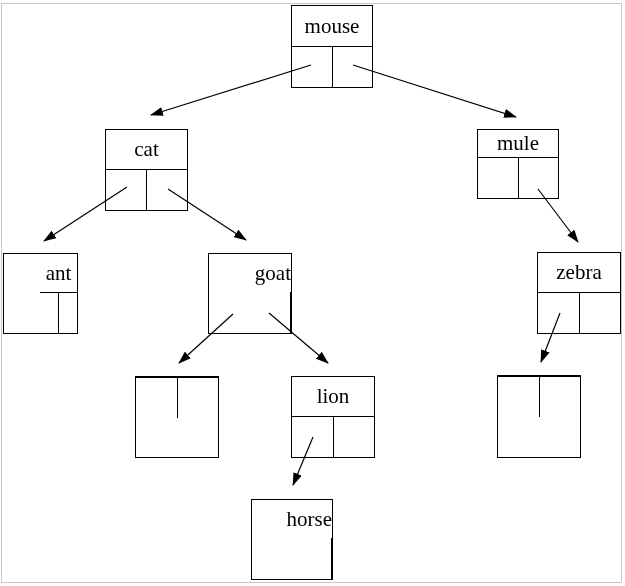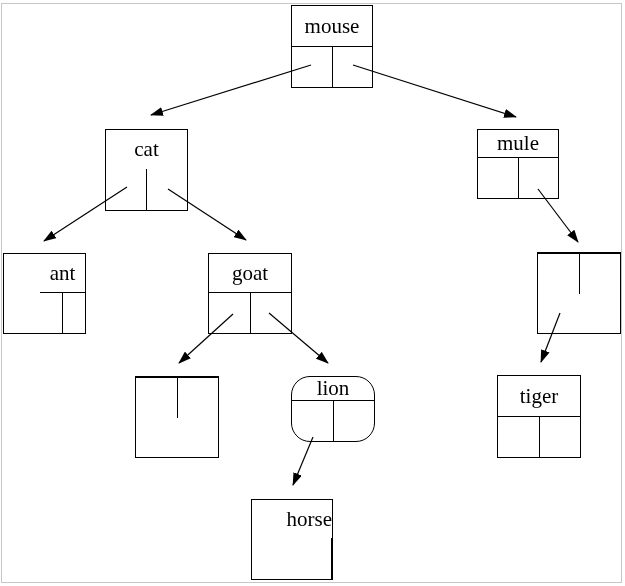--- a/index.html
+++ b/index.html
@@ -35,69 +35,69 @@
   <div class="frame"></div>
 
   <div id="nodes-layer">
       <div class="node" style="left: 291px; top: 5px; width: 82px; height: 83px;">
         <div class="node-label">mouse</div>
         <div class="node-cells">
           <div class="cell cl"></div>
           <div class="cell cr"></div>
         </div>
       </div>
-      <div class="node" style="left: 105px; top: 129px; width: 83px; height: 82px; align-items: center;">
+      <div class="node" style="left: 105px; top: 129px; width: 83px; height: 82px;">
         <div class="node-label">cat</div>
         <div class="node-cells">
           <div class="cell cl"></div>
           <div class="cell cr"></div>
         </div>
       </div>
       <div class="node" style="left: 477px; top: 129px; width: 82px; height: 70px;">
         <div class="node-label">mule</div>
         <div class="node-cells">
           <div class="cell cl"></div>
           <div class="cell cr"></div>
         </div>
       </div>
-      <div class="node" style="left: 3px; top: 253px; width: 83px; height: 81px; padding-left: 36px;">
+      <div class="node" style="left: 3px; top: 253px; width: 75px; height: 81px; padding-left: 36px;">
         <div class="node-label">ant</div>
         <div class="node-cells">
           <div class="cell cl"></div>
           <div class="cell cr"></div>
         </div>
       </div>
-      <div class="node" style="left: 208px; top: 253px; width: 84px; height: 81px;">
+      <div class="node" style="left: 208px; top: 253px; width: 84px; height: 81px; align-items: flex-end;">
         <div class="node-label">goat</div>
         <div class="node-cells">
           <div class="cell cl"></div>
           <div class="cell cr"></div>
         </div>
       </div>
       <div class="node" style="left: 537px; top: 252px; width: 84px; height: 82px;">
+        <div class="node-label">zebra</div>
         <div class="node-cells">
           <div class="cell cl"></div>
           <div class="cell cr"></div>
         </div>
       </div>
       <div class="node" style="left: 135px; top: 376px; width: 84px; height: 82px;">
         <div class="node-cells">
           <div class="cell cl"></div>
           <div class="cell cr"></div>
         </div>
       </div>
-      <div class="node" style="left: 291px; top: 376px; width: 84px; height: 66px; border-radius: 19px;">
+      <div class="node" style="left: 291px; top: 376px; width: 84px; height: 82px;">
         <div class="node-label">lion</div>
         <div class="node-cells">
           <div class="cell cl"></div>
           <div class="cell cr"></div>
         </div>
       </div>
       <div class="node" style="left: 497px; top: 375px; width: 84px; height: 83px;">
-        <div class="node-label">tiger</div>
         <div class="node-cells">
           <div class="cell cl"></div>
           <div class="cell cr"></div>
         </div>
       </div>
       <div class="node" style="left: 251px; top: 499px; width: 82px; height: 81px; align-items: flex-end;">
         <div class="node-label">horse</div>
         <div class="node-cells">
           <div class="cell cl"></div>
           <div class="cell cr"></div>

